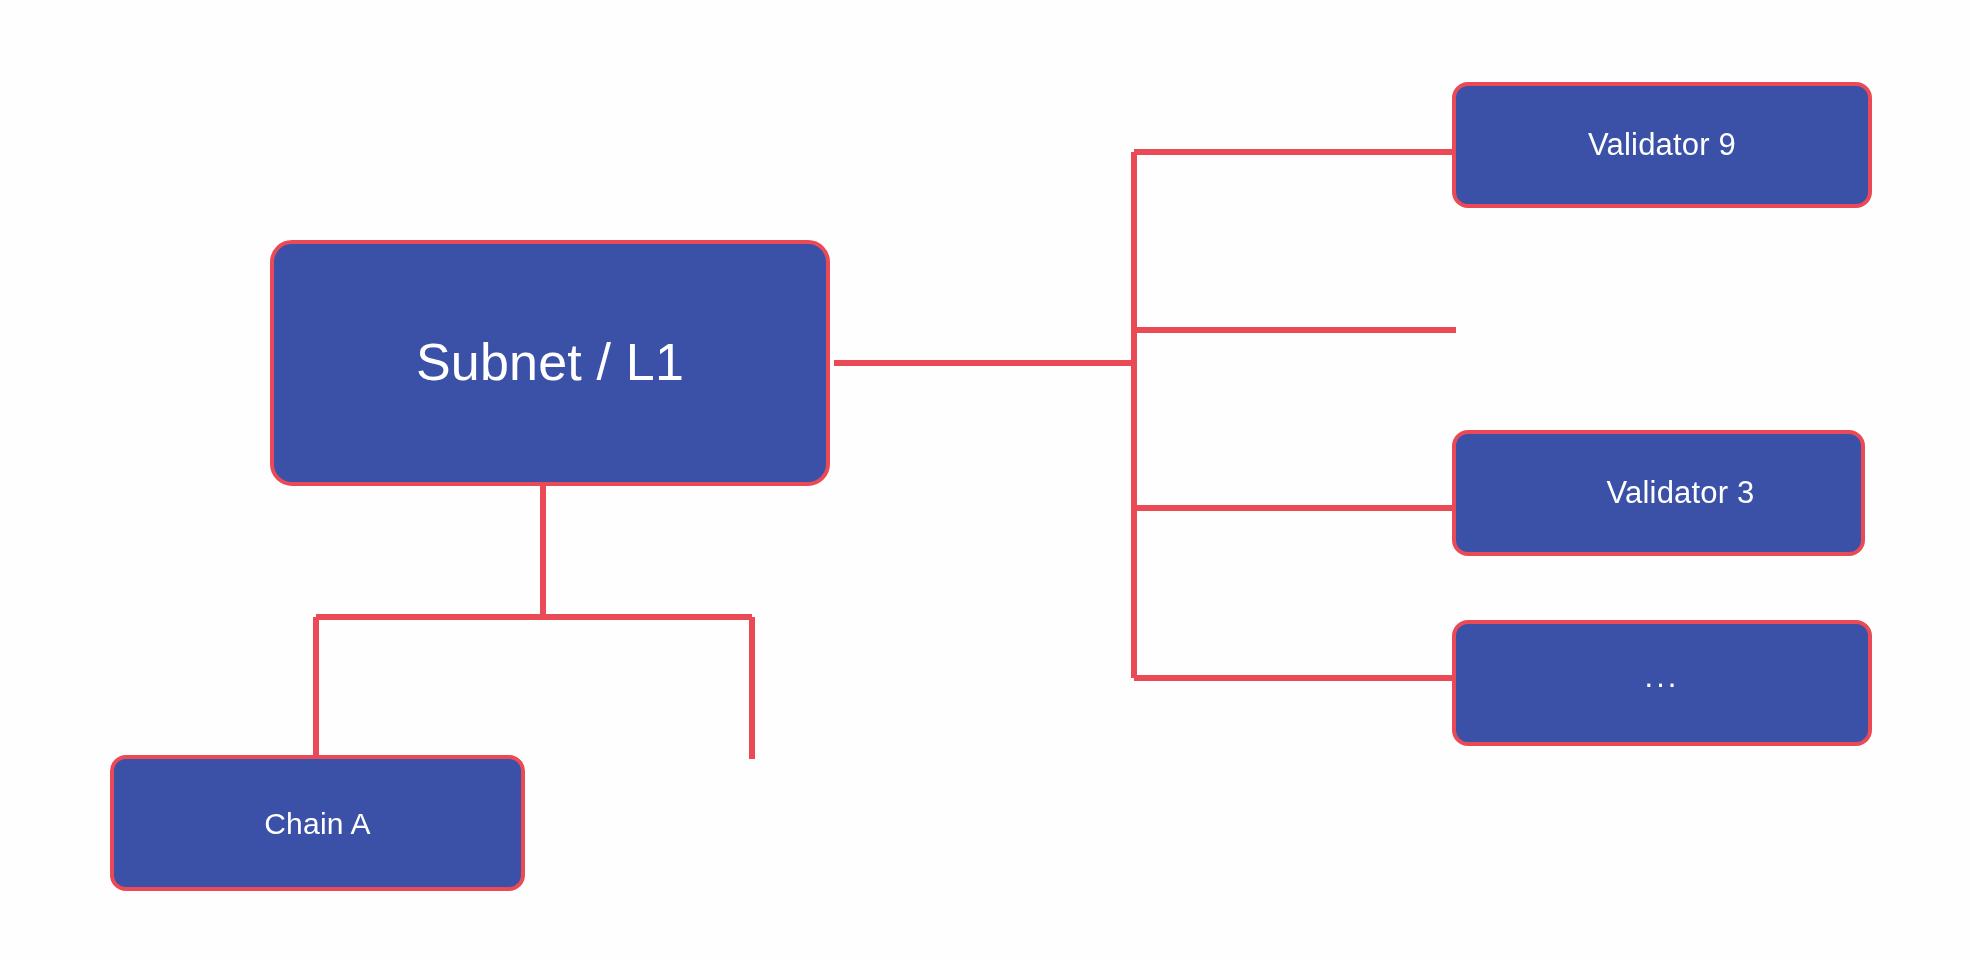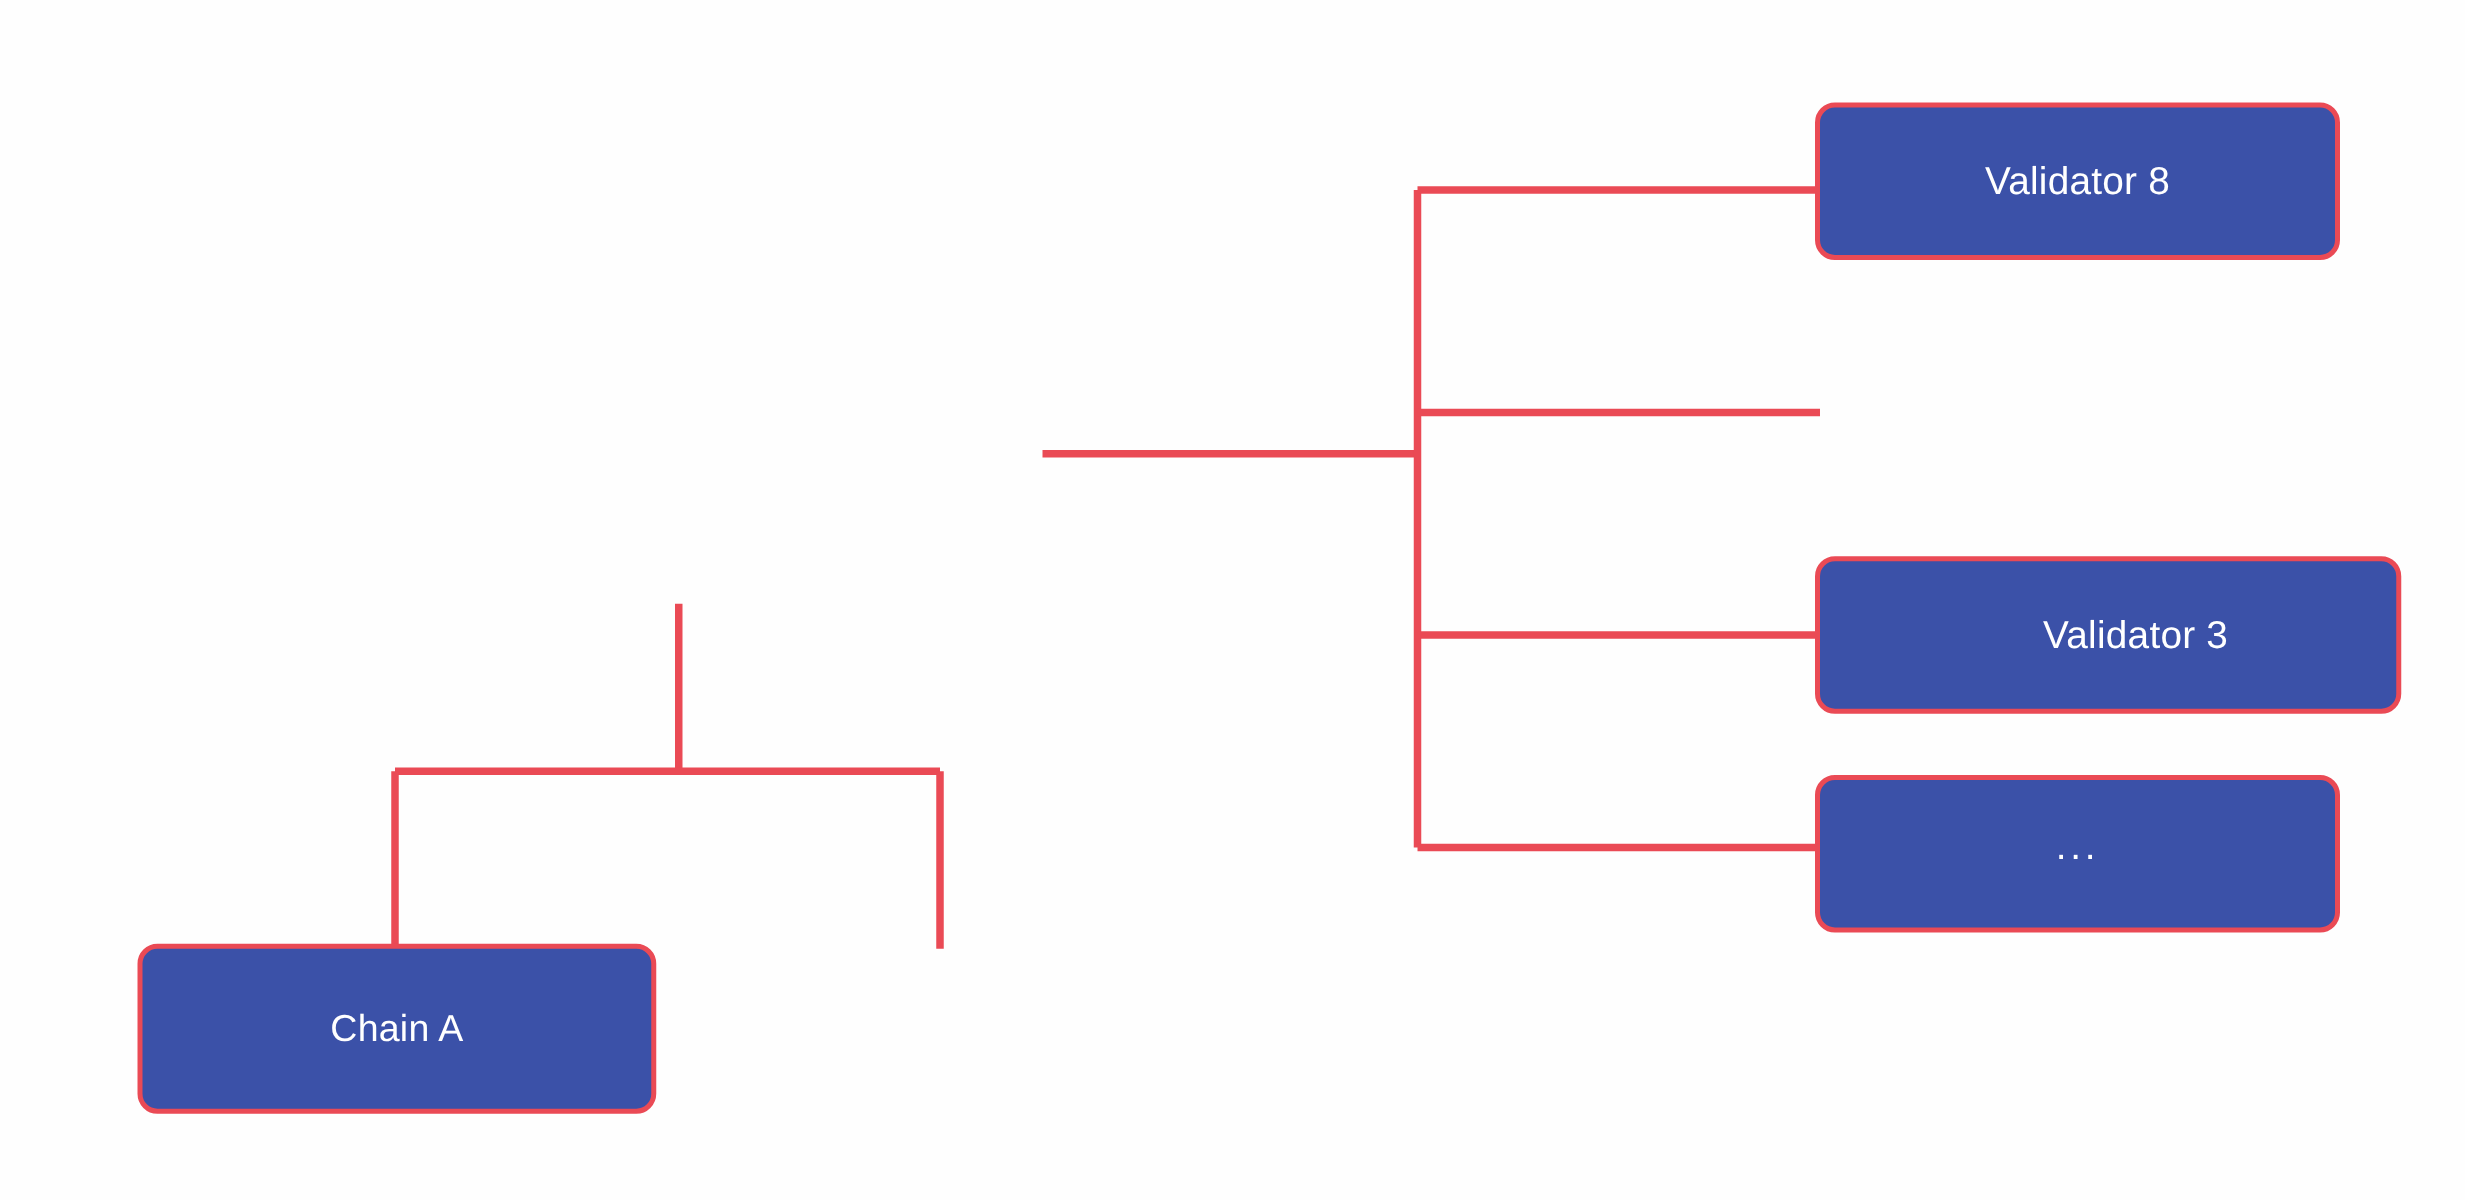--- a/index.html
+++ b/index.html
@@ -60,21 +60,21 @@
   }
   #node-chain-b {
     left: 583px;  top: 755px;
     width: 414px; height: 136px;
   }
   #node-chain-a .node-label,
   #node-chain-b .node-label { font-size: 30px; font-weight: 400; }
 
   #node-validator-1 { left: 1452px; top: 82px;  width: 420px; height: 126px; }
   #node-validator-2 { left: 1452px; top: 265px; width: 420px; height: 126px; }
-  #node-validator-3 { left: 1452px; top: 445px; width: 469px; height: 126px; padding-left: 44px; }
+  #node-validator-3 { left: 1452px; top: 430px; width: 413px; height: 126px; padding-left: 44px; }
   #node-validator-more { left: 1452px; top: 620px; width: 420px; height: 126px; }
 
   #node-validator-1 .node-label,
   #node-validator-2 .node-label,
   #node-validator-3 .node-label { font-size: 31px; font-weight: 400; }
   #node-validator-more .node-label {
     font-size: 31px;
     letter-spacing: 3px;
     position: relative;
     top: -6px;
@@ -99,28 +99,31 @@
 
       <path d="M 543 483 L 543 617"></path>
 
       <path d="M 316 617 L 752 617"></path>
 
       <path d="M 316 617 L 316 759"></path>
       <path d="M 752 617 L 752 759"></path>
     </g>
   </svg>
 
+  <div class="node" id="node-subnet">
+    <span class="node-label">Subnet / L1</span>
+  </div>
 
   <div class="node" id="node-chain-a">
     <span class="node-label">Chain A</span>
   </div>
 
 
   <div class="node" id="node-validator-1">
-    <span class="node-label">Validator 8</span>
+    <span class="node-label">Validator 9</span>
   </div>
 
 
   <div class="node" id="node-validator-3">
     <span class="node-label">Validator 3</span>
   </div>
 
   <div class="node" id="node-validator-more">
     <span class="node-label">...</span>
   </div>

